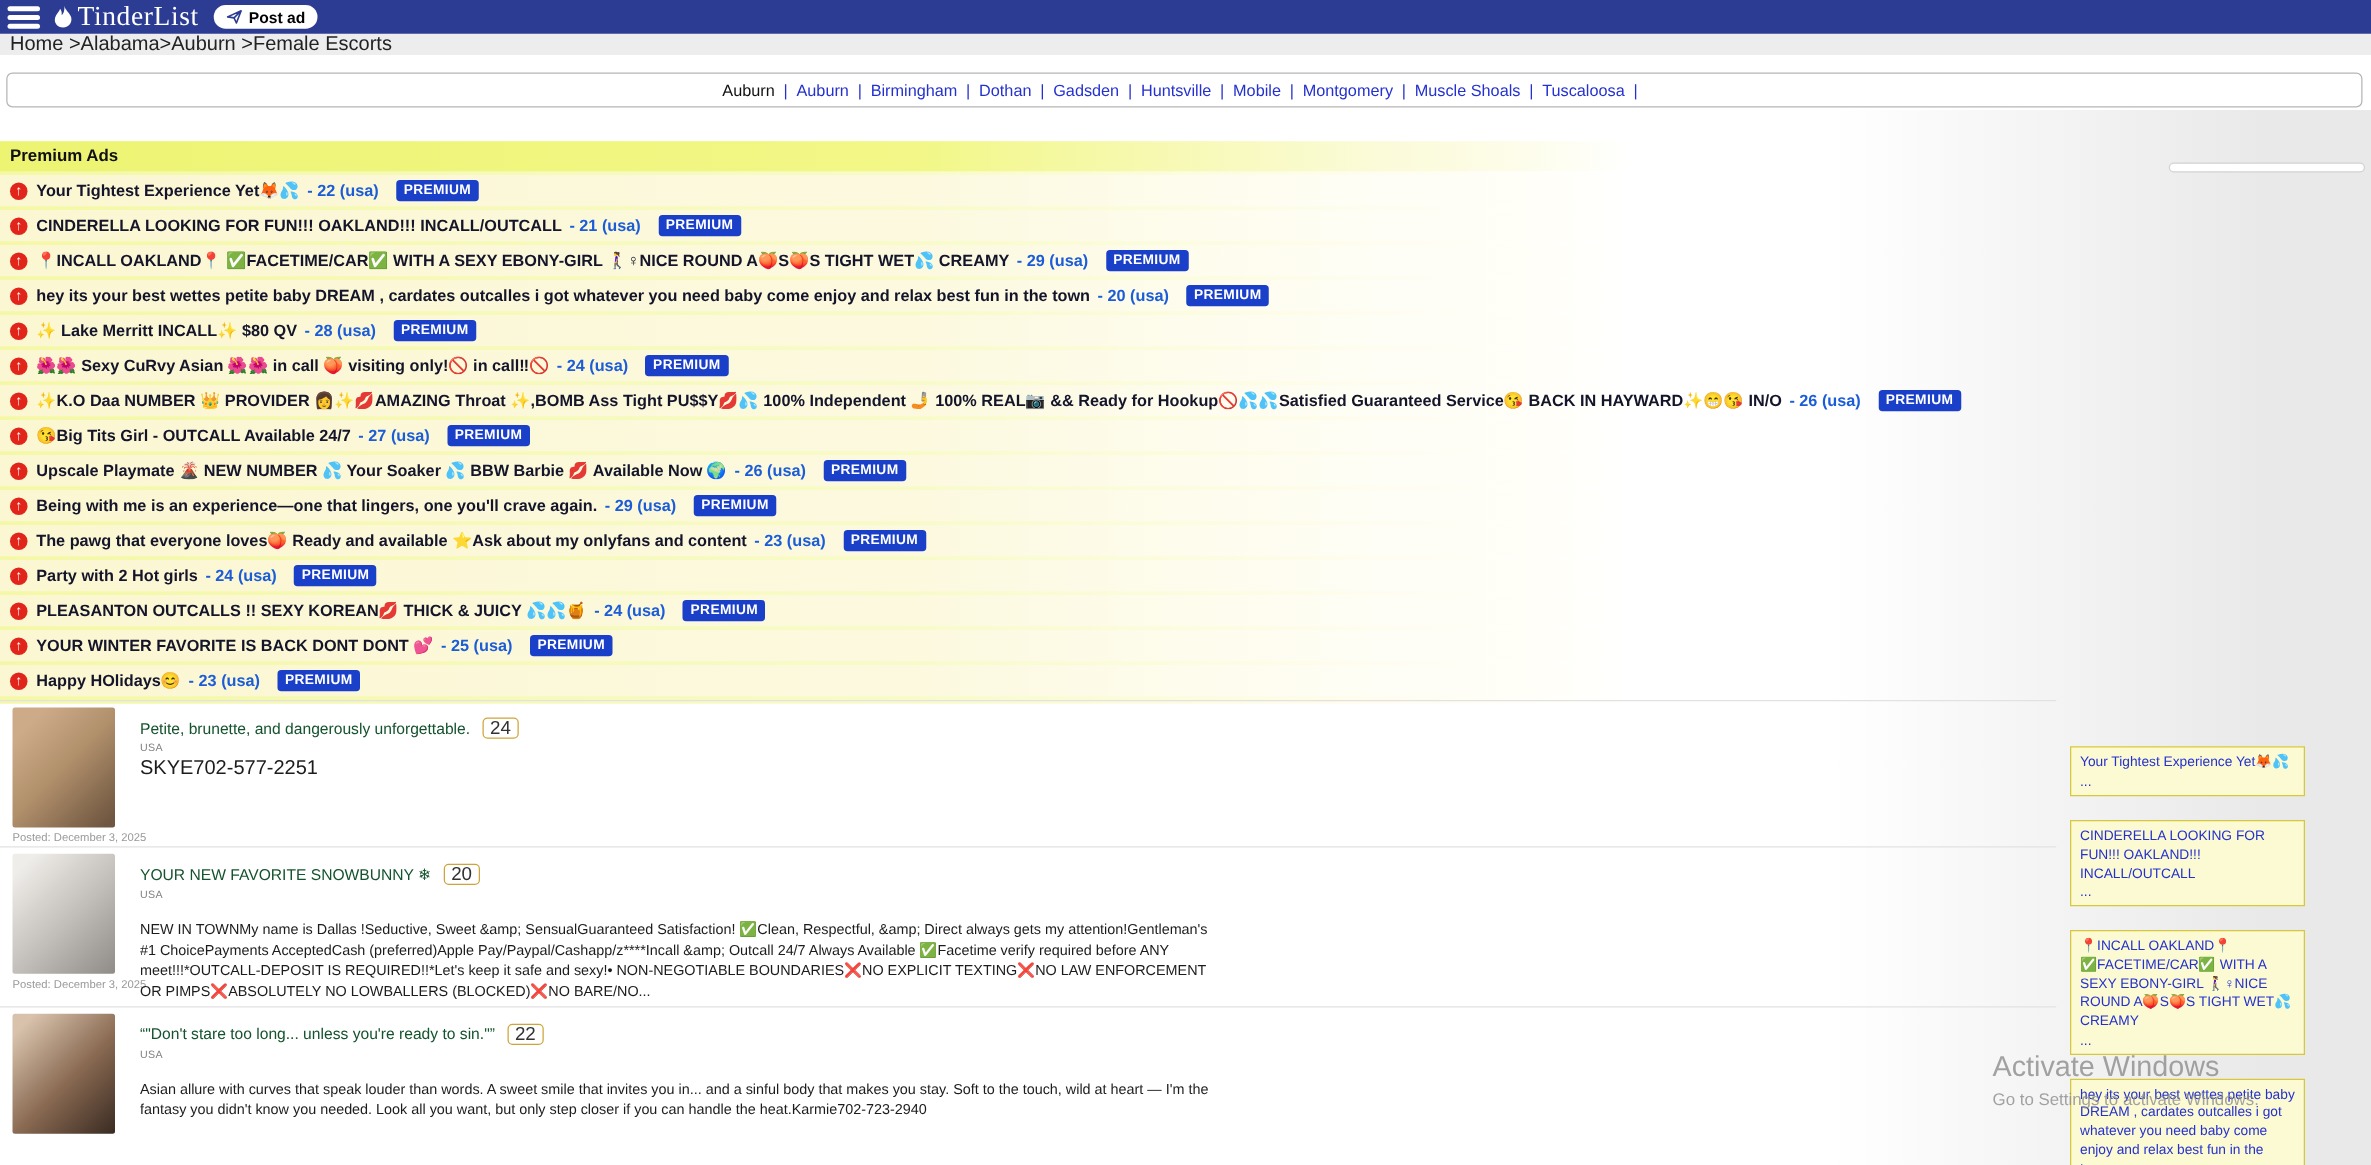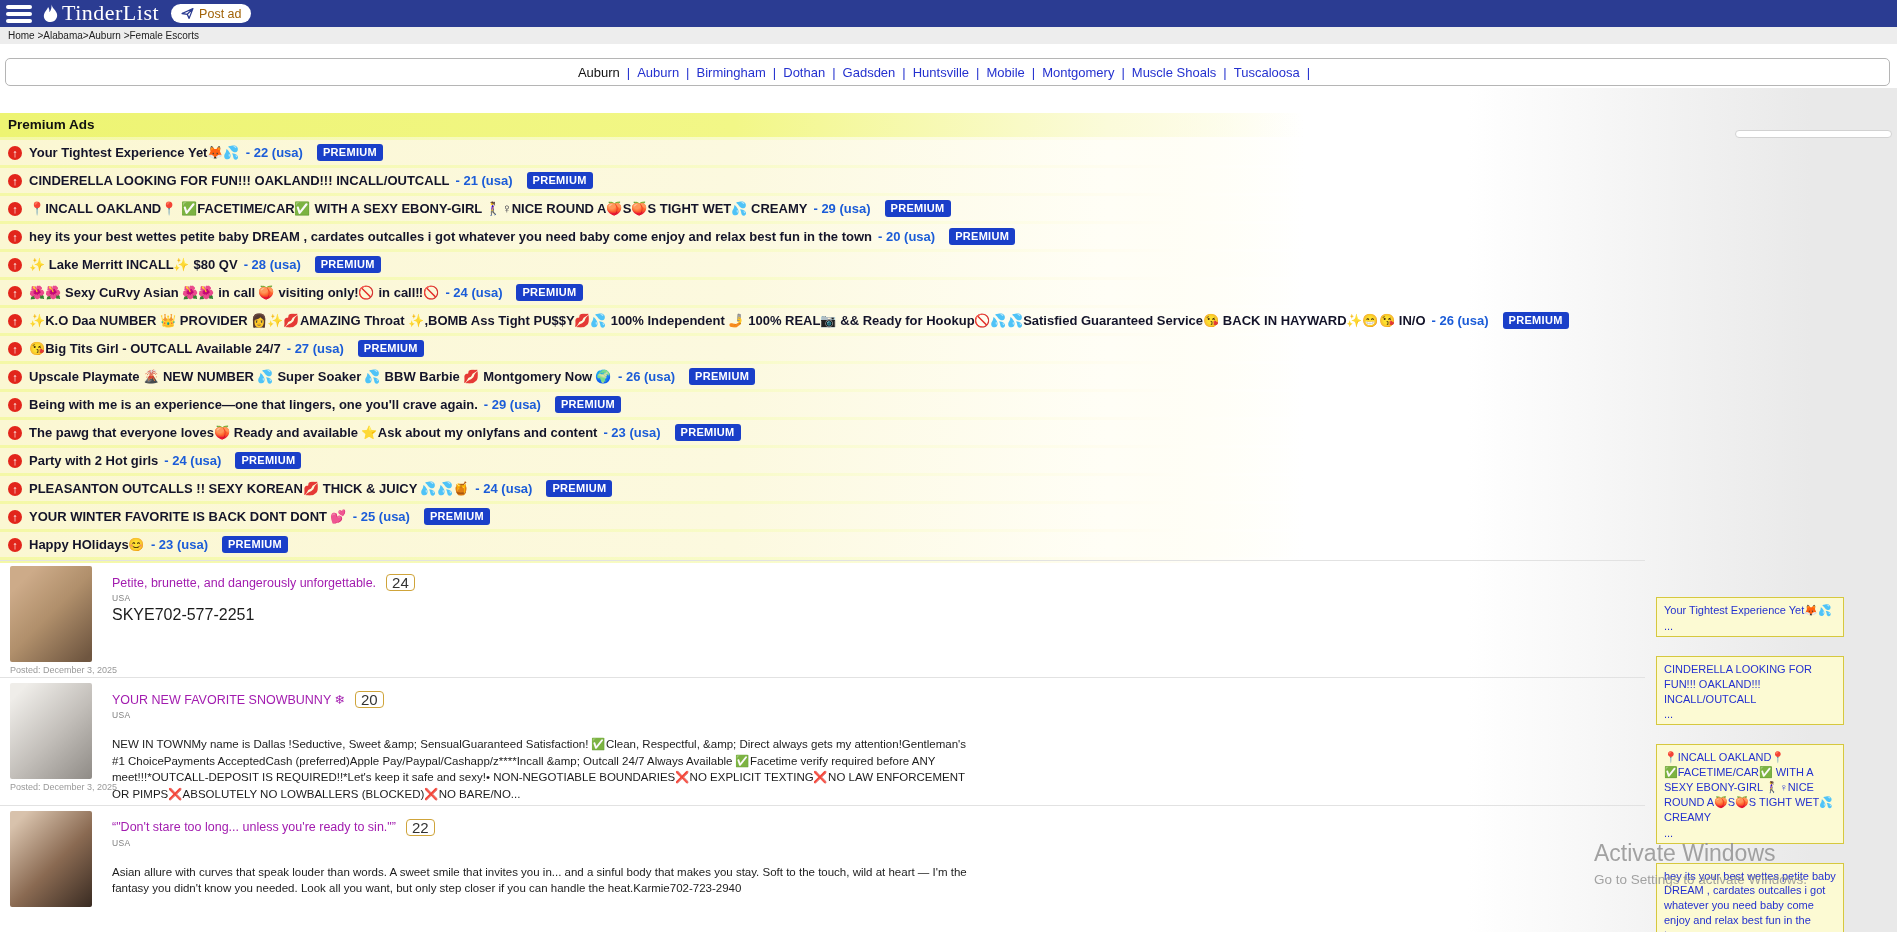--- a/index.html
+++ b/index.html
@@ -13,27 +13,27 @@
     background: linear-gradient(90deg, rgba(232,232,232,0) 0%, #e9e9e9 80%); }
 
   
   .navbar { position:absolute; top:0; left:0; right:0; height:27px; background:#2b3c92;
     display:flex; align-items:center; padding-left:6px; z-index:3; }
   .hamburger { width:26px; height:18px; display:flex; flex-direction:column; justify-content:space-between; cursor:pointer; margin-right:10px; }
   .hamburger span { display:block; height:4px; background:#fff; border-radius:2px; }
   .brand { display:flex; align-items:center; color:#fff; }
   .brand svg { margin-right:3px; }
   .brand-text { font-family:"Liberation Serif", serif; font-size:22px; letter-spacing:0.5px; line-height:1; padding-bottom:2px; }
-  .postad-btn { margin-left:12px; background:#fff; color:#a16207; border:none; border-radius:12px;
-    height:19px; display:flex; align-items:center; gap:5px; padding:0 10px; font-weight:normal; font-size:12.5px; cursor:pointer;
+  .postad-btn { margin-left:12px; background:#fff; color:#000000; border:none; border-radius:12px;
+    height:19px; display:flex; align-items:center; gap:5px; padding:0 10px; font-weight:bold; font-size:12.5px; cursor:pointer;
     font-family:"Liberation Sans", sans-serif; }
 
   
   .breadcrumb { position:absolute; top:27px; left:0; right:0; height:17px; background:#ededed;
-    font-size:10px; color:#222; display:flex; align-items:center; padding-left:8px; z-index:2; }
+    font-size:16px; color:#222; display:flex; align-items:center; padding-left:8px; z-index:2; }
   .crumb { cursor:pointer; }
   .crumb-sep { white-space:pre; }
 
   
   .citybox { position:absolute; top:58px; left:5px; width:1885px; height:28px;
     border:1px solid #b5b5b5; border-radius:5px; background:#fff; z-index:2;
     display:flex; align-items:center; justify-content:center; font-size:13px; }
   .city-current { color:#111; }
   .city-link { color:#2431cf; cursor:pointer; }
   .city-sep { color:#2431cf; margin:0 7px; }
@@ -64,21 +64,21 @@
   .listing { display:flex; gap:16px; padding:5px 0 2px 10px; border-top:1px solid #e2e2e2; }
   .thumb-col { width:86px; }
   .thumb { width:82px; height:96px; border-radius:2px; cursor:pointer; }
   .tone-tan  { background:linear-gradient(135deg,#cdab89 15%,#b08f6b 50%,#6f5640 95%); }
   .tone-gray { background:linear-gradient(135deg,#efede9 10%,#c2beb9 55%,#8f8b86 100%); }
   .tone-dark { background:linear-gradient(135deg,#d8c2ac 10%,#8a6a52 55%,#392b22 100%); }
   .posted { font-size:9px; color:#999; margin-top:3px; white-space:nowrap; }
   .posted:empty { display:none; }
   .info-col { flex:1; padding-top:8px; }
   .title-row { display:flex; align-items:center; gap:10px; }
-  .l-title { color:#a21caf; font-size:12.5px; cursor:pointer; text-decoration:none; }
+  .l-title { color:#14532d; font-size:12.5px; cursor:pointer; text-decoration:none; }
   .age-badge { border:1px solid #cfa43a; border-radius:4px; background:#fff; color:#333;
     font-size:15px; padding:0 5px; line-height:15px; }
   .country { font-size:8.5px; color:#808080; margin-top:2px; letter-spacing:0.3px; }
   .desc { font-size:11.5px; line-height:1.45; color:#1c1c1c; max-width:860px; margin-top:16px; }
   .desc:empty { display:none; margin:0; }
   .phone { font-size:16px; color:#1c1c1c; line-height:1.45; }
   .phone:empty { display:none; }
 
   
   .sidebar { position:absolute; left:1656px; top:597px; width:188px; z-index:1; }
@@ -200,21 +200,21 @@
     <span class="p-badge">PREMIUM</span>
   </div>
         <div class="p-row">
     <span class="up-icon">↑</span>
     <span class="p-title">😘Big Tits Girl - OUTCALL Available 24/7</span>
     <span class="p-age">- 27 (usa)</span>
     <span class="p-badge">PREMIUM</span>
   </div>
         <div class="p-row">
     <span class="up-icon">↑</span>
-    <span class="p-title">Upscale Playmate 🌋 NEW NUMBER 💦 Super Soaker 💦 BBW Barbie 💋 Montgomery Now 🌍</span>
+    <span class="p-title">Upscale Playmate 🌋 NEW NUMBER 💦 Your Soaker 💦 BBW Barbie 💋 Available Now 🌍</span>
     <span class="p-age">- 26 (usa)</span>
     <span class="p-badge">PREMIUM</span>
   </div>
         <div class="p-row">
     <span class="up-icon">↑</span>
     <span class="p-title">Being with me is an experience—one that lingers, one you'll crave again.</span>
     <span class="p-age">- 29 (usa)</span>
     <span class="p-badge">PREMIUM</span>
   </div>
         <div class="p-row">

